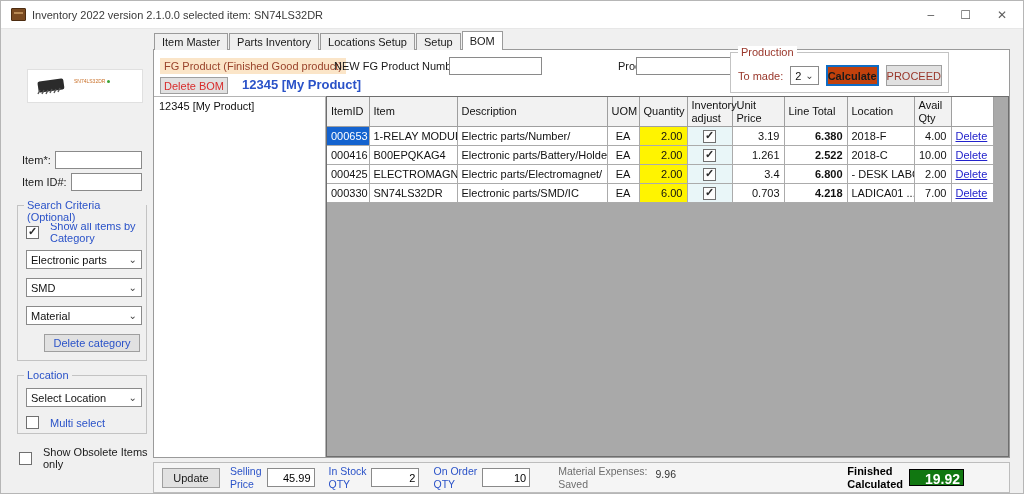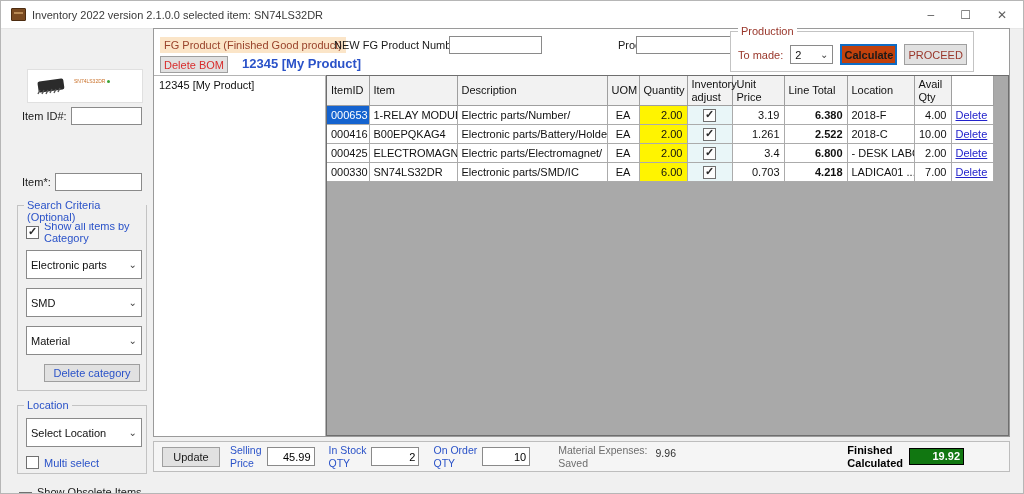--- a/index.html
+++ b/index.html
@@ -31,27 +31,27 @@
   .field-row label { color:#1a1a1a; flex:none; }
   .tb { border:1px solid #8a8a8a; background:#fff; height:18px; font-family:"Liberation Sans",sans-serif; font-size:11px; padding:0 3px; min-width:0; flex:1; margin-left:4px; }
   .btn { background:#e1e1e1; border:1px solid #9f9f9f; font-family:"Liberation Sans",sans-serif; font-size:11px; color:#1a1a1a; cursor:pointer; }
   .search-btn { display:block; width:120px; height:21px; margin:8px 0 0 5px; }
 
   .group { border:1px solid #c3c3c3; position:relative; padding:12px 6px 8px 6px; background:#f0f0f0; }
   .group .legend { position:absolute; top:-7px; left:6px; background:#f0f0f0; padding:0 3px; color:#2a52c8; }
   .sc-group { width:130px; margin:14px 0 0 0; }
   .loc-group { width:130px; margin:14px 0 0 0; padding-bottom:4px; }
 
-  .cb-row { display:flex; align-items:center; gap:5px; margin:2px 0 6px 2px; cursor:default; }
+  .cb-row { display:flex; align-items:center; gap:11px; margin:2px 0 6px 2px; cursor:default; }
   .cb { width:13px; height:13px; background:#fff; border:1px solid #707070; flex:none; position:relative; }
   .cb.checked::after { content:"✓"; position:absolute; left:1px; top:-2px; font-size:11px; color:#2a2a2a; font-weight:bold; }
   .cb-blue { color:#2a52c8; }
   .cb-black { color:#1a1a1a; }
 
-  .select { background:#fff; border:1px solid #8a8a8a; height:29px; display:flex; align-items:center; padding:0 4px; cursor:default; }
+  .select { background:#fff; border:1px solid #8a8a8a; height:19px; display:flex; align-items:center; padding:0 4px; cursor:default; }
   .select .stext { flex:1; color:#111; overflow:hidden; white-space:nowrap; }
   .select .chev { color:#444; font-size:10px; flex:none; }
   .sb-select { width:116px; margin:0 0 9px 2px; }
 
   .link-btn { display:block; margin:2px 0 0 auto; width:96px; height:18px; color:#2a52c8; }
   .obsolete-row { margin:12px 0 0 2px; }
 
   
   .main { flex:1; display:flex; flex-direction:column; padding-right:13px; }
   .tabs { display:flex; align-items:flex-end; height:19px; margin-top:2px; padding-left:1px; position:relative; z-index:2; }
@@ -60,21 +60,21 @@
 
   .panel { background:#ffffff; border:1px solid #9a9a9a; margin-top:-1px; height:409px; display:flex; flex-direction:column; position:relative; z-index:1; }
 
   .toparea { position:relative; height:46px; flex:none; font-size:11px; }
   .fg-label { position:absolute; left:6px; top:8px; background:#fbe5c8; color:#99432b; padding:2px 4px; }
   .lbl-newfg { position:absolute; left:180px; top:10px; color:#1a1a1a; }
   .in-newfg { position:absolute; left:295px; top:7px; width:93px; height:18px; margin:0; }
   .lbl-pname { position:absolute; left:424px; top:10px; color:#1a1a1a;padding-left:40px; }
   .in-pname { position:absolute; left:482px; top:7px; width:112px; height:18px; margin:0; }
   .btn-create { position:absolute; left:604px; top:6px; width:64px; height:21px; }
-  .prod-group { position:absolute; left:576px; top:2px; width:244px; height:41px; background:#fff; border:1px solid #c3c3c3; padding:0; }
+  .prod-group { position:absolute; left:576px; top:2px; width:219px; height:41px; background:#fff; border:1px solid #c3c3c3; padding:0; }
   .prod-group .legend { position:absolute; top:-7px; left:7px; background:#fff; padding:0 3px; color:#99362a; font-size:11px; }
   .prod-inner { display:flex; align-items:center; gap:7px; padding:12px 6px 0 7px; }
   .lbl-tomade { color:#99362a; flex:none; }
   .tomade-select { width:45px; height:19px; }
   .btn-calc { width:60px; height:21px; background:#c2410c; border:2px solid #0f6cc4;font-weight:bold; }
   .btn-proceed { width:66px; height:21px; color:#99362a; }
   .btn-delbom { position:absolute; left:6px; top:27px; width:68px; height:17px; color:#d82c2c; }
   .sel-product { position:absolute; left:88px; top:27px; color:#2a52c8; font-size:13px; font-weight:bold; }
 
   .content { flex:1; display:flex; min-height:0; }
@@ -100,21 +100,21 @@
   .bottombar { margin-top:4px; height:31px; flex:none; background:#f5f5f5; border:1px solid #bdbdbd; display:flex; align-items:center; font-size:10.5px; padding-left:8px; }
   .preline { white-space:pre-line; line-height:1.15; }
   .blue-lbl { color:#2a52c8; }
   .btn-update { width:58px; height:20px; margin-right:10px; }
   .num-in { width:48px; height:19px; text-align:right; flex:none; margin-left:5px; }
   .bb-gap { width:14px; flex:none; }
   .gray-lbl { color:#6e6e6e; }
   .mexp-val { margin-left:8px; color:#333; align-self:flex-start; padding-top:5px; }
   .spacer { flex:1; }
   .mcalc-lbl { color:#000; font-weight:bold; font-size:11px; }
-  .green-box { width:55px; height:17px; background:#117711; border:1px solid #000; color:#fff; font-weight:bold; font-size:11px; text-align:right; padding:1px 3px 0 0; margin:0 45px 0 6px; }
+  .green-box { width:55px; height:17px; background:#117711; border:1px solid #000; color:#fff; font-weight:bold; font-size:14px; text-align:right; padding:1px 3px 0 0; margin:0 45px 0 6px; }
 </style>
 </head>
 <body>
 
 <div class="window">
 
   <div class="titlebar">
     <span class="app-icon"></span>
     <span class="title-text">Inventory 2022 version 2.1.0.0 selected item: SN74LS32DR</span>
     <span class="win-controls">
@@ -142,26 +142,26 @@
           </svg>
         </span>
         <span class="card-text">
           <span class="card-title"><span>SN74LS32DR</span> <span class="dot"></span></span>
           <span class="card-line"></span>
           <span class="card-line"></span>
           <span class="card-line short"></span>
         </span>
       </div>
 
+      <div class="field-row first">
+        <label>Item*:</label>
+        <input class="tb" value="" style="">
+      </div>
       <div class="field-row">
         <label>Item ID#:</label>
-        <input class="tb" value="" style="">
-      </div>
-      <div class="field-row first">
-        <label>Item*:</label>
         <input class="tb" value="" style="">
       </div>
 
       <div class="group sc-group">
         <span class="legend">Search Criteria (Optional)</span>
         <div class="cb-row">
           <span class="cb checked"></span>
           <span class="cb-blue">Show all items by Category</span>
         </div>
         <div class="select sb-select">
@@ -192,20 +192,27 @@
       </div>
 
       <div class="cb-row obsolete-row">
         <span class="cb"></span>
         <span class="cb-black">Show Obsolete Items only</span>
       </div>
 
     </div>
 
     <div class="main">
+      <div class="tabs">
+        <div class="tab">Item Master</div>
+        <div class="tab">Parts Inventory</div>
+        <div class="tab">Locations Setup</div>
+        <div class="tab">Setup</div>
+        <div class="tab active">BOM</div>
+      </div>
 
       <div class="panel">
         <div class="toparea">
           <span class="fg-label">FG Product (Finished Good product)</span>
           <span class="lbl-newfg">NEW FG Product Number:</span>
           <input class="tb in-newfg" value="" style="">
           <span class="lbl-pname">Product Name:</span>
           <input class="tb in-pname" value="" style="">
           <button class="btn btn-create">Create BOM</button>
 

